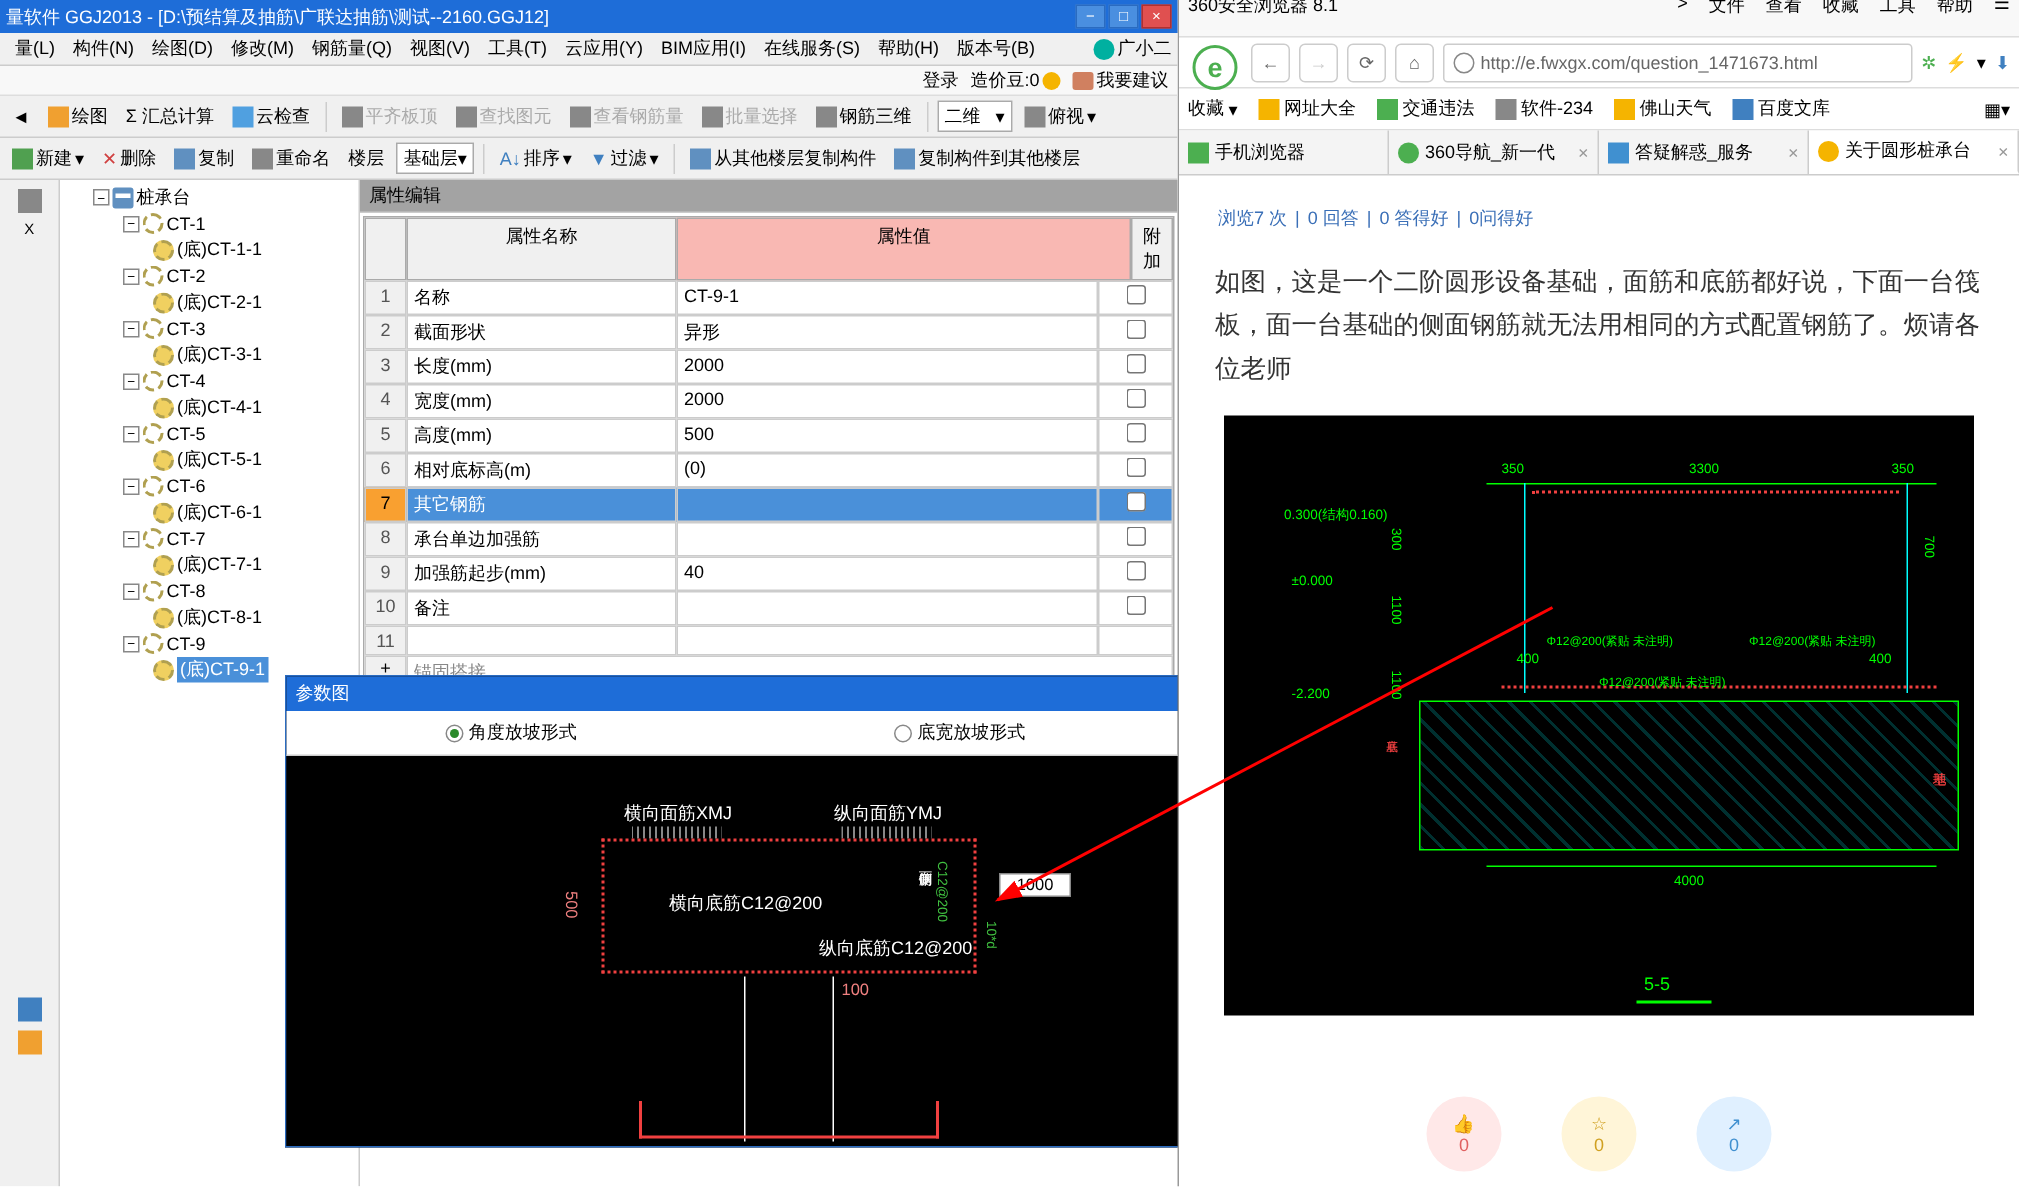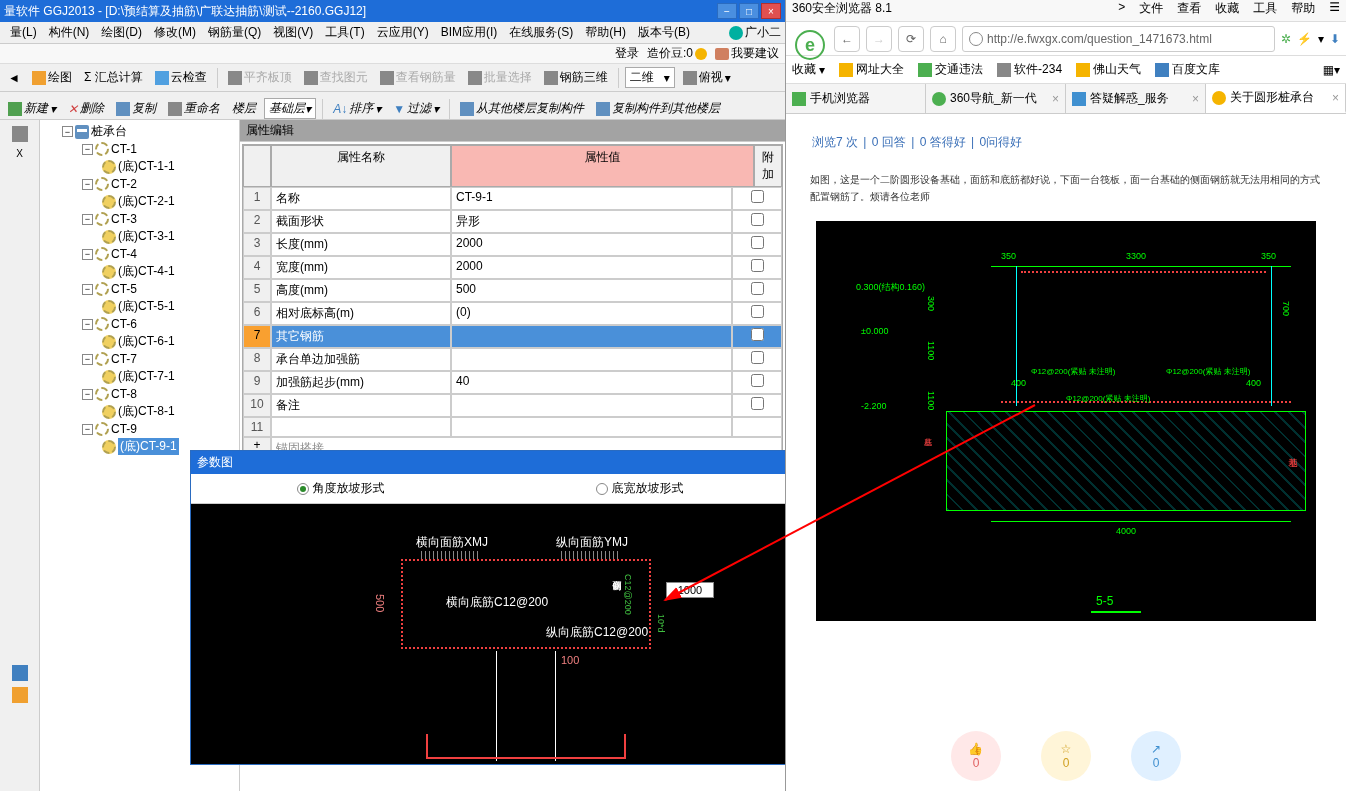--- a/index.html
+++ b/index.html
@@ -17,21 +17,21 @@
 .userbar { height: 20px; background: #f8f8f8; display: flex; align-items: center; justify-content: flex-end; padding: 0 6px; gap: 8px; border-bottom: 1px solid #ddd; }
 .bean { width: 12px; height: 12px; background: #f5b400; border-radius: 50%; }
 .suggest-icon { width: 14px; height: 12px; background: #d08060; border-radius: 2px; }
 .toolbar1 { height: 28px; background: #f0f0f0; display: flex; align-items: center; padding: 0 4px; gap: 4px; border-bottom: 1px solid #ccc; }
 .tb-btn { padding: 2px 4px; display: flex; align-items: center; gap: 2px; cursor: pointer; }
 .tb-icon { width: 14px; height: 14px; background: #888; display: inline-block; }
 .tb-icon.draw { background: linear-gradient(#f0a030, #f0a030); }
 .tb-icon.cloud { background: #50a0e0; }
 .tb-sep { width: 1px; height: 20px; background: #ccc; margin: 0 2px; }
 .tb-combo { border: 1px solid #aaa; padding: 1px 4px; min-width: 50px; background: #fff; display: flex; align-items: center; justify-content: space-between; }
-.toolbar2 { height: 28px; background: #f0f0f0; display: flex; align-items: flex-end; padding: 0 4px; gap: 4px; border-bottom: 1px solid #ccc; font-style: italic; }
+.toolbar2 { height: 28px; background: #f0f0f0; display: flex; align-items: center; padding: 0 4px; gap: 4px; border-bottom: 1px solid #ccc; }
 .main-area { flex: 1; display: flex; overflow: hidden; }
 .left-rail { width: 40px; background: #f0f0f0; border-right: 1px solid #ccc; display: flex; flex-direction: column; align-items: center; gap: 6px; padding-top: 6px; }
 .rail-ic { width: 16px; height: 16px; background: #888; }
 .tree-panel { width: 200px; border-right: 1px solid #ccc; display: flex; flex-direction: column; }
 .search-row { display: flex; padding: 3px; border-bottom: 1px solid #ccc; }
 .search-input { flex: 1; border: 1px solid #aaa; padding: 2px; }
 .search-btn { width: 22px; border: 1px solid #aaa; background: #f0f0f0; display: flex; align-items: center; justify-content: center; cursor: pointer; margin-left: 2px; }
 .tree { flex: 1; overflow: auto; padding: 2px; }
 .tree-node { display: flex; align-items: center; padding: 1px 2px; white-space: nowrap; }
 .tree-toggle { width: 11px; height: 11px; border: 1px solid #888; display: inline-flex; align-items: center; justify-content: center; font-size: 9px; margin-right: 2px; cursor: pointer; }
@@ -73,40 +73,40 @@
 .param-canvas { flex: 1; background: #000; position: relative; }
 .diag-rect { position: absolute; left: 210px; top: 55px; width: 250px; height: 90px; border: 2px dotted #f04040; }
 .diag-hatch { position: absolute; background: repeating-linear-gradient(90deg, #888 0, #888 1px, transparent 1px, transparent 4px); height: 8px; }
 .diag-text { position: absolute; color: #fff; font-size: 11px; }
 .diag-text.g { color: #40c040; }
 .diag-dim { position: absolute; color: #f08080; font-size: 11px; }
 .diag-input { position: absolute; width: 48px; height: 16px; background: #fff; border: 1px solid #888; font-size: 11px; text-align: center; }
 .diag-col { position: absolute; left: 305px; top: 147px; width: 60px; height: 110px; border-left: 1px solid #fff; border-right: 1px solid #fff; }
 .diag-col-rebar { position: absolute; left: 235px; top: 230px; width: 200px; height: 25px; border-left: 2px solid #f04040; border-right: 2px solid #f04040; border-bottom: 2px solid #f04040; }
 .right-browser { flex: 1; display: flex; flex-direction: column; background: #fff; }
-.br-top { height: 22px; background: #f8f8f8; display: flex; align-items: flex-start; padding: 0 6px; border-bottom: 1px solid #ddd; }
+.br-top { height: 22px; background: #f8f8f8; display: flex; align-items: flex-end; padding: 12px 6px; border-bottom: 1px solid #ddd; }
 .br-logo { width: 30px; height: 30px; border: 2px solid #4caf50; border-radius: 50%; position: absolute; left: 795px; top: 30px; display: flex; align-items: center; justify-content: center; color: #4caf50; font-size: 18px; font-weight: bold; }
 .br-menu { display: flex; gap: 14px; margin-left: auto; }
 .br-menu span { cursor: pointer; }
 .br-addr { height: 34px; display: flex; align-items: center; padding: 0 6px; gap: 6px; border-bottom: 1px solid #ddd; padding-left: 48px; }
 .nav-btn { width: 26px; height: 26px; border: 1px solid #ccc; border-radius: 4px; display: flex; align-items: center; justify-content: center; cursor: pointer; color: #666; }
 .addr-box { flex: 1; border: 1px solid #ccc; border-radius: 3px; height: 26px; display: flex; align-items: center; padding: 0 6px; gap: 4px; }
 .addr-globe { width: 14px; height: 14px; border: 1px solid #888; border-radius: 50%; }
 .br-bookmarks { height: 28px; display: flex; align-items: center; padding: 0 6px; gap: 14px; border-bottom: 1px solid #ddd; }
 .bm { display: flex; align-items: center; gap: 3px; cursor: pointer; }
 .bm-ic { width: 14px; height: 14px; }
 .br-tabs { height: 30px; display: flex; border-bottom: 1px solid #ccc; }
 .br-tab { flex: 1; border-right: 1px solid #ccc; display: flex; align-items: center; padding: 0 6px; gap: 4px; cursor: pointer; background: #f4f4f4; position: relative; }
 .br-tab.active { background: #fff; border-bottom: 2px solid #fff; }
 .br-tab-close { margin-left: auto; color: #999; cursor: pointer; }
 .tab-ic { width: 14px; height: 14px; }
 .br-content { flex: 1; padding: 20px 24px; position: relative; overflow: hidden; }
 .stats { color: #3a6fb7; margin-bottom: 20px; }
 .stats span { margin: 0 2px; }
-.article-text { color: #333; line-height: 1.7; font-size: 10px; margin-bottom: 16px; }
+.article-text { color: #333; line-height: 1.7; font-size: 17px; margin-bottom: 16px; }
 .cad-fig { width: 500px; height: 400px; background: #000; position: relative; margin: 0 auto; }
 .cad-el { position: absolute; color: #0f0; font-size: 9px; }
 .cad-line-h { position: absolute; height: 1px; background: #0f0; }
 .cad-line-v { position: absolute; width: 1px; background: #0f0; }
 .cad-dot-h { position: absolute; height: 2px; border-top: 2px dotted #f04040; }
 .cad-fig-label { position: absolute; left: 280px; top: 370px; color: #0f0; font-size: 16px; }
 .action-btns { position: absolute; bottom: 10px; left: 50%; transform: translateX(-50%); display: flex; gap: 40px; }
 .act-btn { width: 50px; height: 50px; border-radius: 50%; display: flex; flex-direction: column; align-items: center; justify-content: center; cursor: pointer; font-size: 14px; }
 .act-btn.like { background: #ffe8e8; color: #e06060; }
 .act-btn.fav { background: #fff5d8; color: #d0a020; }

